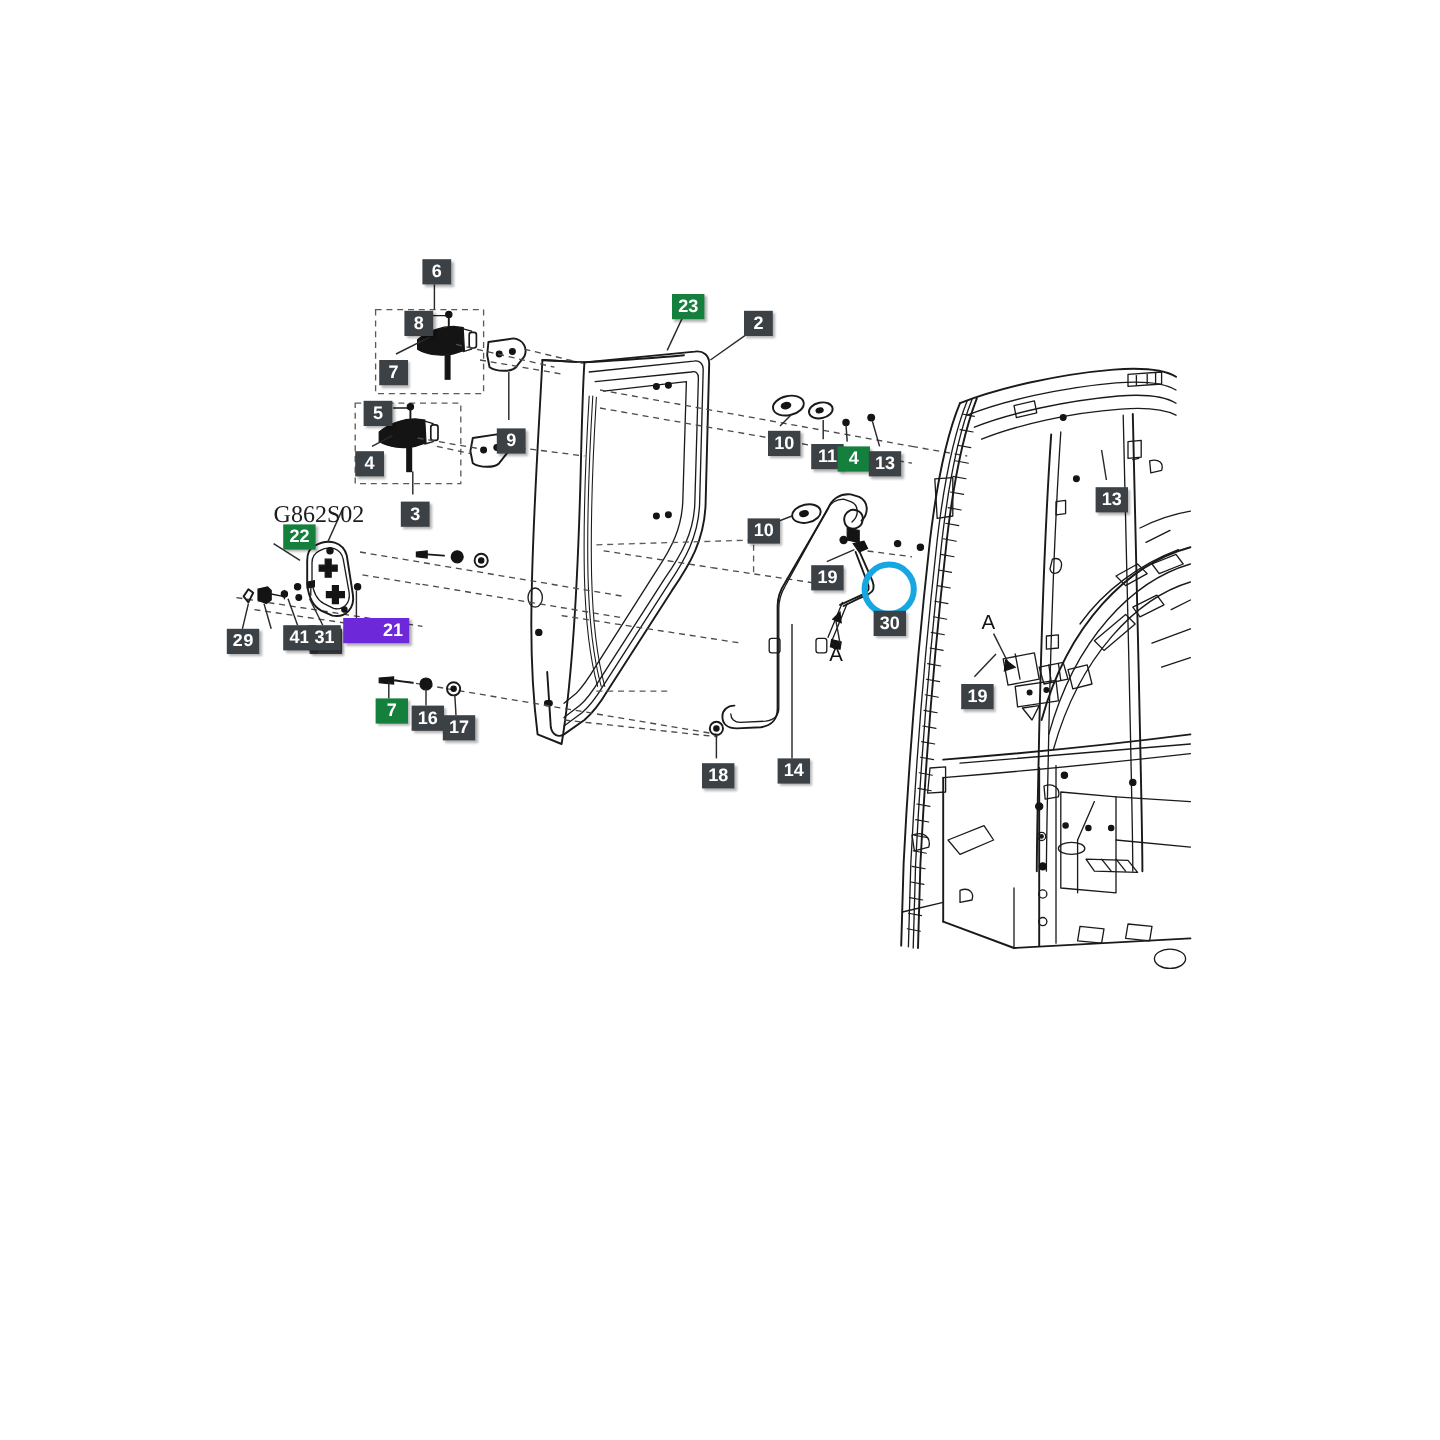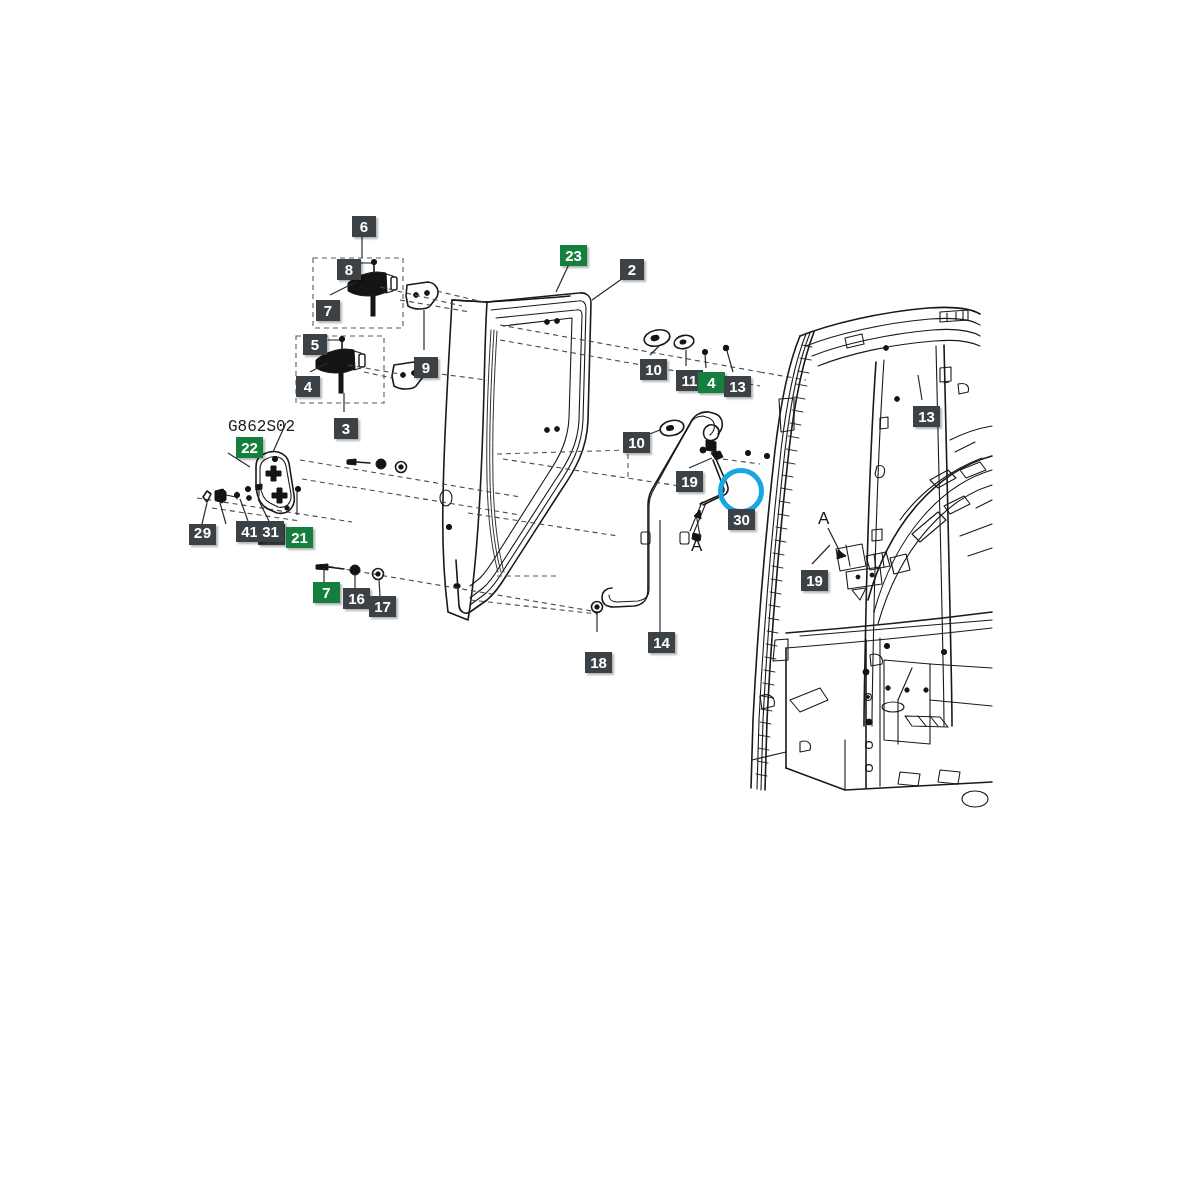--- a/index.html
+++ b/index.html
@@ -21,22 +21,22 @@
     box-shadow:2px 2px 2px rgba(0,0,0,0.30);
     user-select:none;
     line-height:1;
   }
   .chip.hl{background:#15803d;color:#ffffff;}
   .chip.wide{width:27px;}
 
   
   .ptext{
     position:absolute;
-    font-family:Liberation Mono, monospace;
-    font-size:16px;
+    font-family:Liberation Serif, serif;
+    font-size:20px;
     color:#1c1c1c;
     white-space:nowrap;
     user-select:none;
   }
   
   .amark{
     position:absolute;
     font-family:"Liberation Sans",sans-serif;
     font-size:17px;
     color:#111;
@@ -488,20 +488,20 @@
   <div class="chip wide" style="left:913px;top:406px;">13</div>
   <div class="chip hl wide" style="left:216px;top:437px;margin-left:20px;">22</div>
   <div class="chip wide" style="left:623px;top:432px;">10</div>
   <div class="chip wide" style="left:676px;top:471px;">19</div>
   <div class="chip wide" style="left:728px;top:481px;margin-top:28px;">30</div>
   <div class="chip wide" style="left:801px;top:570px;">19</div>
   <div class="chip wide" style="left:189px;top:524px;font-family:Liberation Mono, monospace;">29</div>
   <div class="chip wide" style="left:214px;top:524px;margin-left:44px;">28</div>
   <div class="chip wide" style="left:236px;top:521px;">41</div>
   <div class="chip wide" style="left:257px;top:521px;">31</div>
-  <div class="chip hl wide" style="left:286px;top:527px;background:#15803d;">21</div>
+  <div class="chip hl wide" style="left:286px;top:515px;background:#6d28d9;padding-left:28px;">21</div>
   <div class="chip hl wide" style="left:313px;top:582px;">7</div>
   <div class="chip wide" style="left:343px;top:588px;">16</div>
   <div class="chip wide" style="left:369px;top:596px;">17</div>
-  <div class="chip wide" style="left:585px;top:652px;">18</div>
+  <div class="chip wide" style="left:585px;top:636px;">18</div>
   <div class="chip wide" style="left:648px;top:632px;">14</div>
 
 </div>
 
 </body></html>

